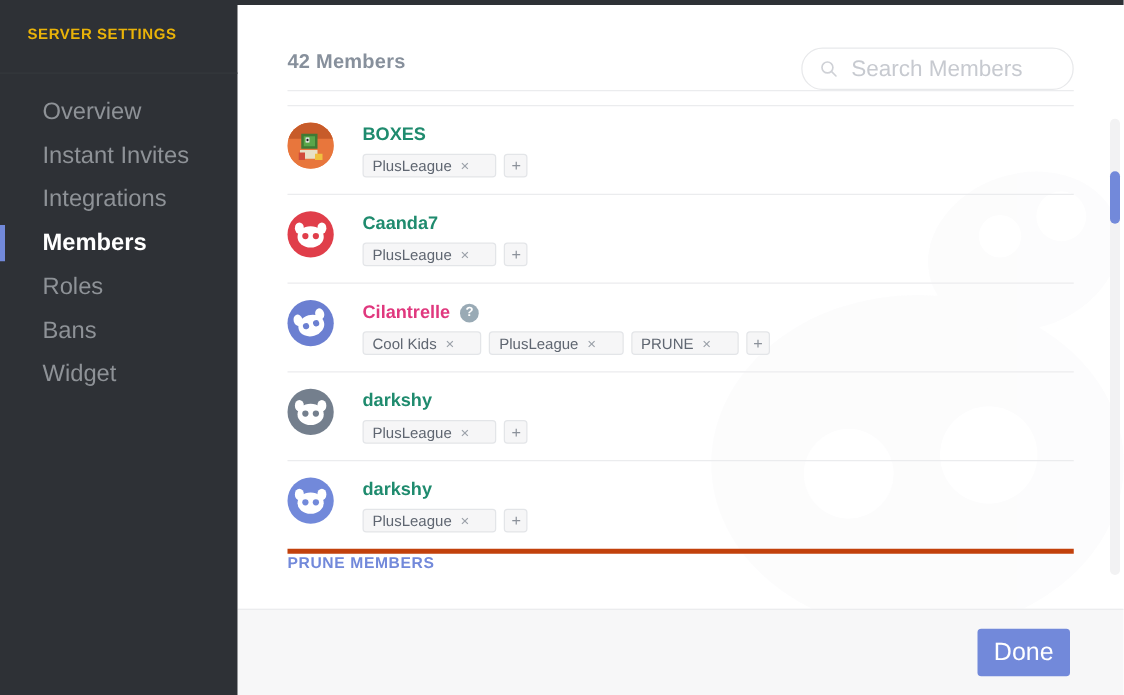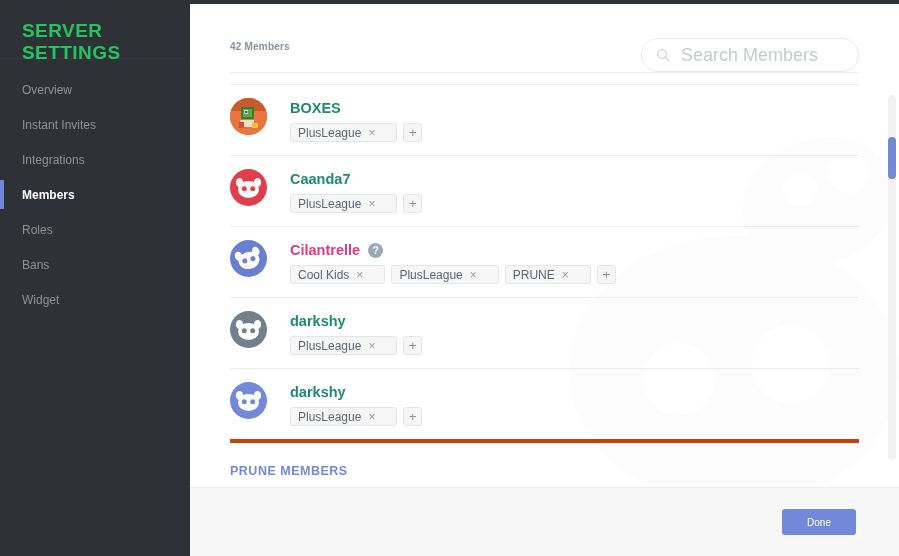--- a/index.html
+++ b/index.html
@@ -35,42 +35,42 @@
     background: #2e3136;
     flex: 0 0 190px;
     position: relative;
     z-index: 20;
   }
   .sidebar-header {
     padding: 20px 0 0 22px;
     height: 58px;
   }
   .sidebar-title {
-    color: #22c55e;
-    font-size: 19px;
+    color: #eab308;
+    font-size: 12px;
     font-weight: bold;
     letter-spacing: 0.45px;
     text-transform: uppercase;
   }
   .sidebar-divider {
     height: 1px;
     background: #35383d;
     margin: 0 0 8px 0;
   }
   .nav {
     padding-top: 5px;
   }
   .nav-item {
     position: relative;
     height: 35px;
     display: flex;
     align-items: center;
-    padding-left: 22px;
+    padding-left: 34px;
     color: #8e9297;
-    font-size: 12px;
+    font-size: 19px;
     cursor: pointer;
   }
   .nav-item.active { color: #ffffff; font-weight: bold; }
   .nav-item.active::before {
     content: "";
     position: absolute;
     left: 0; top: 3px;
     width: 4px; height: 29px;
     background: #7289da;
   }
@@ -106,21 +106,21 @@
 
   .list-header {
     display: flex;
     align-items: flex-start;
     justify-content: space-between;
     padding-top: 38px;
     height: 72px;
   }
   .member-count {
     color: #87909c;
-    font-size: 10px;
+    font-size: 16px;
     font-weight: bold;
     letter-spacing: 0.2px;
     padding-top: 3px;
   }
 
   .search-wrap {
     position: relative;
     width: 218px; height: 34px;
   }
   .search-box {
@@ -235,21 +235,20 @@
     border: 1px solid #e3e5e8;
     background: #f6f6f7;
     border-radius: 3px;
     color: #8b919a;
     font-size: 13px;
     cursor: pointer;
     line-height: 1;
   }
 
   .prune {
-    margin-top: 21px;
     color: #7289da;
     font-size: 12.5px;
     font-weight: bold;
     letter-spacing: 0.5px;
     text-transform: uppercase;
     cursor: pointer;
   }
 
   
   .footer {
@@ -262,23 +261,23 @@
     align-items: center;
     justify-content: flex-end;
     padding-right: 43px;
     z-index: 5;
   }
   .done-button {
     background: #7289da;
     color: #ffffff;
     border: none;
     border-radius: 3px;
-    width: 74px; height: 26px;
+    width: 74px; height: 38px;
     font-family: "Liberation Sans", sans-serif;
-    font-size: 10px;
+    font-size: 20px;
     cursor: pointer;
   }
 
   
   .scrollbar-track {
     position: absolute;
     right: 3px; top: 95px;
     width: 8px;
     height: 365px;
     background: #f2f2f3;

